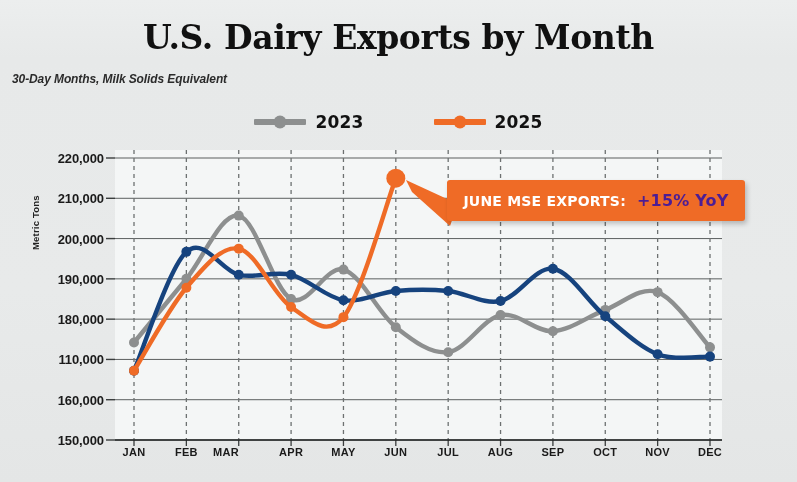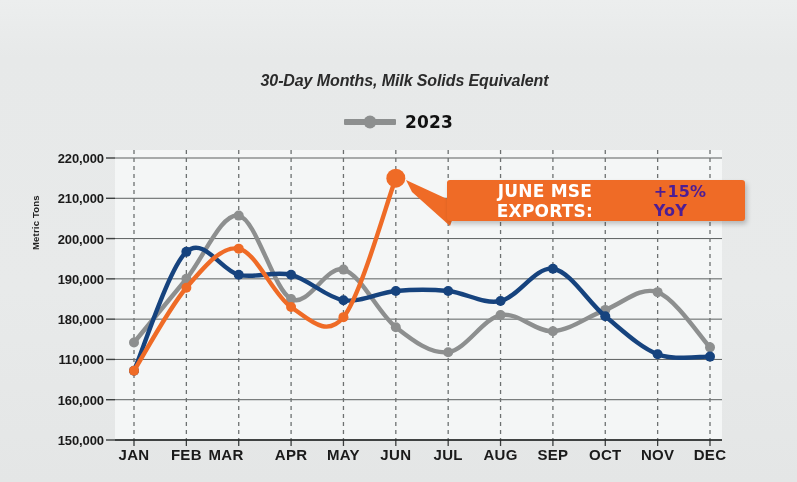--- a/index.html
+++ b/index.html
@@ -12,22 +12,22 @@
   #root{position:absolute;inset:0;}
 
   
   .title{
     position:absolute;left:0;right:0;top:18px;text-align:center;
     font-family:"DejaVu Serif","Liberation Serif",serif;
     font-weight:700;font-size:33px;letter-spacing:-0.4px;color:#111;
     white-space:nowrap;
   }
   .subtitle{
-    position:absolute;left:12px;right:0;top:72px;text-align:center;
-    font-size:16px;font-weight:700;font-style:italic;color:#2b2b2b;
+    position:absolute;left:12px;right:0;top:72px;text-align:left;
+    font-size:12px;font-weight:700;font-style:italic;color:#2b2b2b;
     letter-spacing:-0.1px;
   }
 
   
   .legend{
     position:absolute;top:112px;left:0;right:0;
     display:flex;justify-content:center;align-items:center;gap:70px;
   }
   .legend-item{display:flex;align-items:center;gap:9px;}
   .legend-swatch{position:relative;width:52px;height:6px;border-radius:1px;}
@@ -48,54 +48,61 @@
     font-size:9.5px;color:#222;font-weight:600;white-space:nowrap;
     letter-spacing:0.2px;
   }
   .ytick{
     position:absolute;right:0;text-align:right;width:64px;
     font-size:13px;font-weight:700;color:#1a1a1a;
     transform:translateY(-50%);letter-spacing:-0.1px;
   }
   .xtick{
     position:absolute;top:446px;transform:translateX(-50%);
-    font-size:15px;font-weight:700;color:#1a1a1a;letter-spacing:0.3px;
+    font-size:11px;font-weight:700;color:#1a1a1a;letter-spacing:0.3px;
   }
 
   
   .callout{
     position:absolute;left:447px;top:180px;width:298px;height:41px;
     background:#ef6b26;border-radius:3px;
     box-shadow:2px 3px 5px rgba(0,0,0,0.22);
     display:flex;align-items:center;justify-content:center;gap:11px;
     z-index:6;
   }
   .callout-label{
     font-family:"DejaVu Sans",sans-serif;
-    font-size:17px;font-weight:700;color:#ffffff;letter-spacing:0.2px;text-align:center;
+    font-size:14px;font-weight:700;color:#ffffff;letter-spacing:0.2px;
   }
   .callout-value{
     font-family:"DejaVu Sans",sans-serif;
     font-size:16px;font-weight:700;color:#4c1d95;letter-spacing:0.2px;
   }
   .callout-tail{position:absolute;left:406px;top:176px;z-index:5;}
 </style>
 </head>
 <body>
 
 <div id="root">
 
+  <div class="title">U.S. Dairy Exports by Month</div>
   <div class="subtitle">30-Day Months, Milk Solids Equivalent</div>
 
   <div class="legend">
     <div class="legend-item">
       <span class="legend-swatch" style="background:#8d8f8f;">
         <span class="legend-dot" style="background:#8d8f8f;"></span>
       </span>
       <span class="legend-label">2023</span>
+    </div>
+    <div class="legend-item">
+      <span class="legend-swatch" style="background:#ef6b26;">
+        <span class="legend-dot" style="background:#ef6b26;"></span>
+      </span>
+      <span class="legend-label">2025</span>
     </div>
   </div>
 
   <div class="chart-wrap">
     <div class="ylabel">Metric Tons</div>
     <div id="ytick-layer">
         <div class="ytick" style="left: 40px; top: 158px;">220,000</div>
         <div class="ytick" style="left: 40px; top: 198.286px;">210,000</div>
         <div class="ytick" style="left: 40px; top: 238.571px;">200,000</div>
         <div class="ytick" style="left: 40px; top: 278.857px;">190,000</div>

